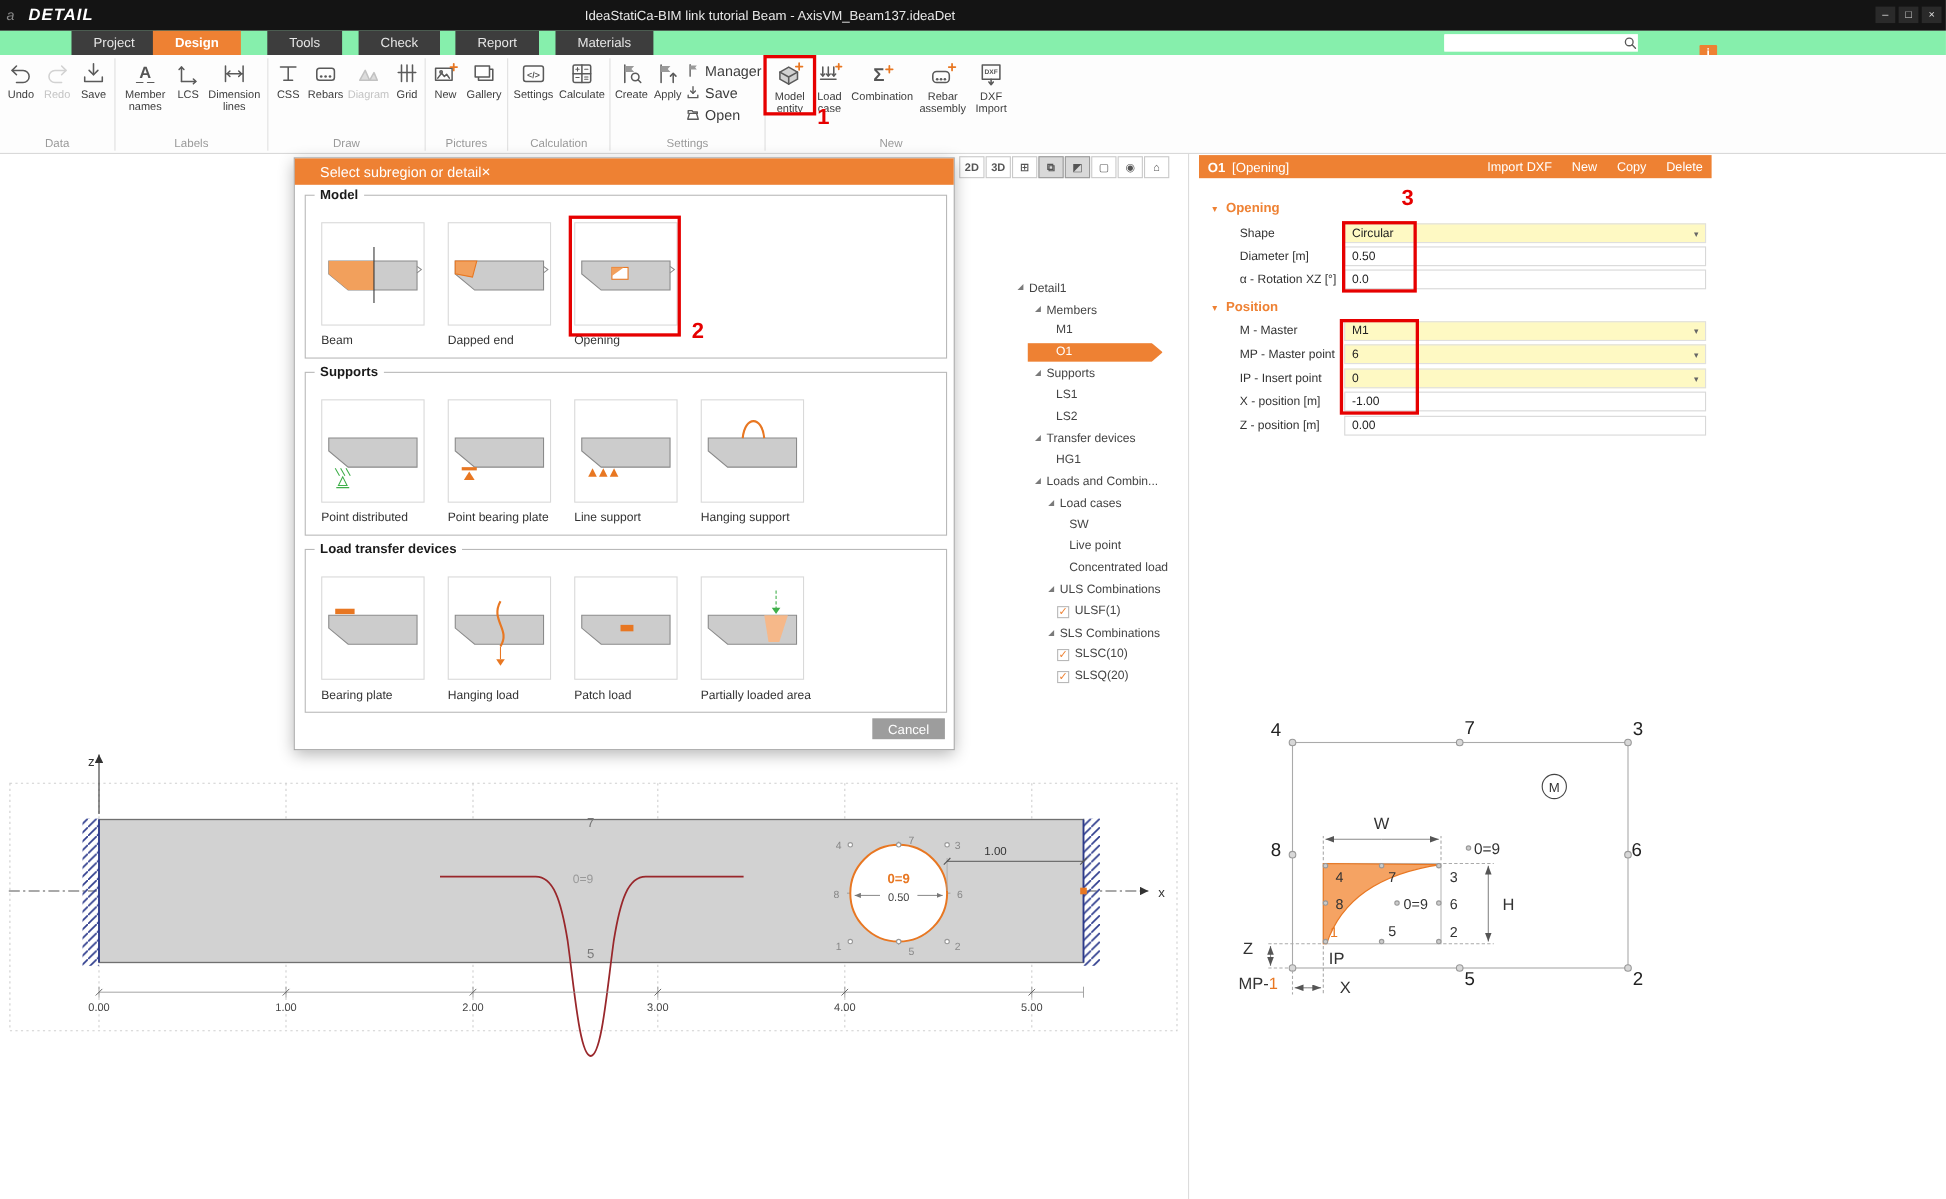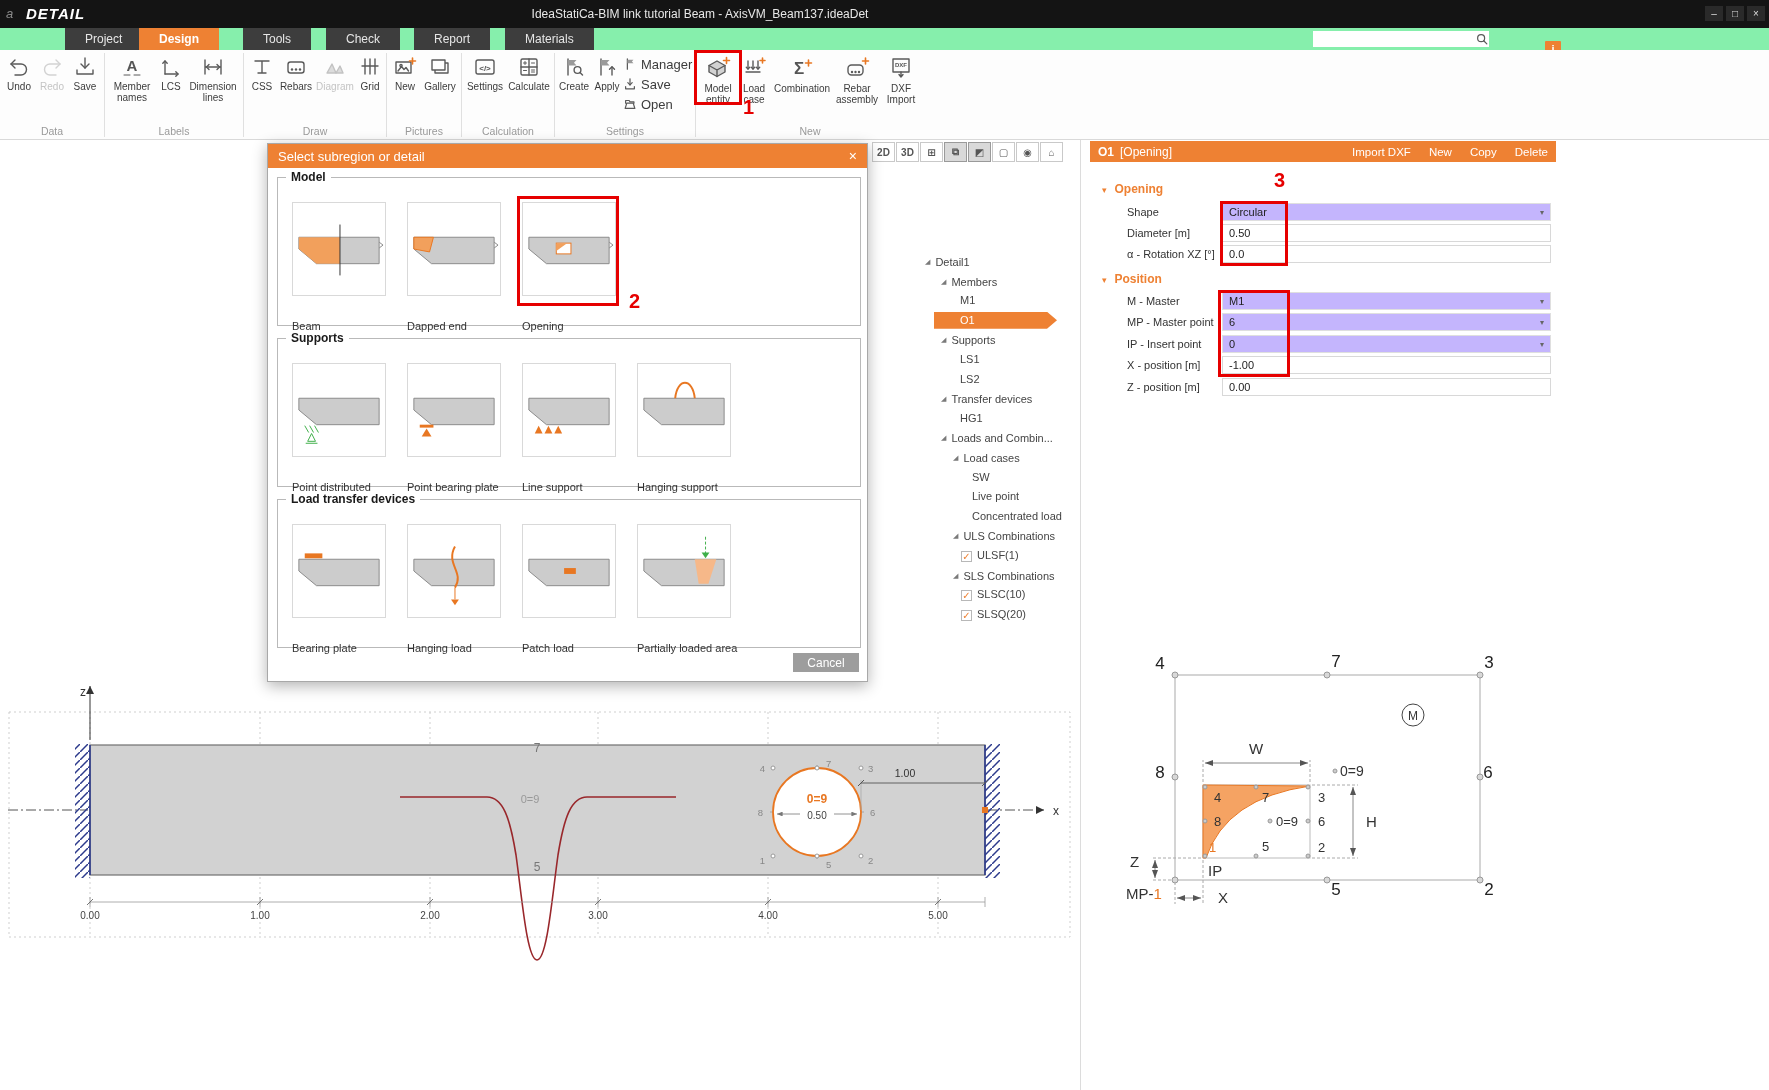--- a/index.html
+++ b/index.html
@@ -42,45 +42,45 @@
 .srow svg{margin-right:4px}
 
 .redbox{position:absolute;border:3px solid #e60000;pointer-events:none;z-index:60}
 .rednum{position:absolute;color:#e60000;font-size:20px;font-weight:bold;z-index:61}
 
 #viewbar{position:absolute;left:872px;top:142px;display:flex;z-index:5}
 .viewbtn{width:23px;height:20px;border:1px solid #c9c9c9;background:#fff;font-size:10px;font-weight:bold;color:#555;display:flex;align-items:center;justify-content:center;margin-right:1px;cursor:default}
 .viewbtn.pressed{background:#d9d9d9;border-color:#9a9a9a}
 
 #dialog{position:absolute;left:267px;top:143px;width:601px;height:539px;background:#fff;border:1px solid #a8a8a8;box-shadow:0 4px 14px rgba(0,0,0,.3);z-index:50}
-#dialog-title{height:24px;background:#ee8133;color:#fff;font-size:13px;display:flex;align-items:center;padding:0 10px;justify-content:space-between}
+#dialog-title{height:24px;background:#ee8133;color:#fff;font-size:13px;display:flex;align-items:center;padding:0 23px;}
 #dialog-close{font-size:14px;cursor:default}
 .gbox{position:absolute;left:9px;width:584px;height:149px;border:1px solid #b9b9b9}
 .gbox-label{position:absolute;top:-8px;left:8px;background:#fff;padding:0 5px;font-size:12px;font-weight:bold;color:#1a1a1a}
 .titems{display:flex;gap:21px;padding:24px 0 0 14px}
 .titem{width:94px;position:relative}
 .thumb{width:94px;height:94px;border:1px solid #d9d9d9;background:#fff}
-.tcap{font-size:11px;color:#333;margin-top:24px;white-space:nowrap}
+.tcap{font-size:11px;color:#333;margin-top:8px;white-space:nowrap}
 #cancel-btn{position:absolute;right:8px;bottom:9px;width:66px;height:19px;background:#9d9d9d;color:#fff;font-size:12px;display:flex;align-items:center;justify-content:center;cursor:default}
 
 #tree{position:absolute;left:920px;top:252px;width:162px;font-size:11px;color:#444;z-index:4}
 .trow{position:relative;height:19.6px;line-height:19.6px;white-space:nowrap}
 .texp{font-size:7px;color:#7a7a7a;margin-right:5px;vertical-align:2px}
 .tchk{display:inline-block;width:11px;height:11px;border:1px solid #b8b8b8;background:#fff;color:#ee8133;font-size:10px;line-height:9px;font-weight:bold;margin-right:5px;vertical-align:-1px;text-align:center}
 .pennant{position:absolute;left:14px;top:1px;width:123px;height:17px;background:#ee8133;clip-path:polygon(0 0,113px 0,123px 50%,113px 100%,0 100%)}
 .sel-text{position:relative;color:#fff}
 
 #rphead{position:absolute;left:1090px;top:141px;width:466px;height:21px;background:#ee8133;color:#fff;display:flex;align-items:center;font-size:12px;padding:0 8px;z-index:4}
 #rphead .hid{font-weight:bold;margin-right:6px}
 #rphead .hbtns{margin-left:auto;display:flex;gap:18px;font-size:11.5px}
 .psec{position:absolute;font-size:12px;font-weight:bold;color:#ee8133;z-index:4}
 .psec .pa{font-size:9px;margin-right:8px}
 .plab{position:absolute;font-size:11px;color:#333;z-index:4}
 .pfield{position:absolute;width:329px;height:18px;font-size:11px;color:#222;display:flex;align-items:center;justify-content:space-between;padding:0 6px;z-index:4}
-.dd{background:#c4b5fd;border:1px solid #dfdfdf}
+.dd{background:#fef9c3;border:1px solid #dfdfdf}
 .inp{background:#fff;border:1px solid #d8d8d8}
 .caret{font-size:8px;color:#666}
 #divider{position:absolute;left:1080px;top:140px;width:1px;height:950px;background:#dcdcdc}
 </style>
 </head>
 <body>
 
 <div id="root">
 
   <div id="titlebar">

